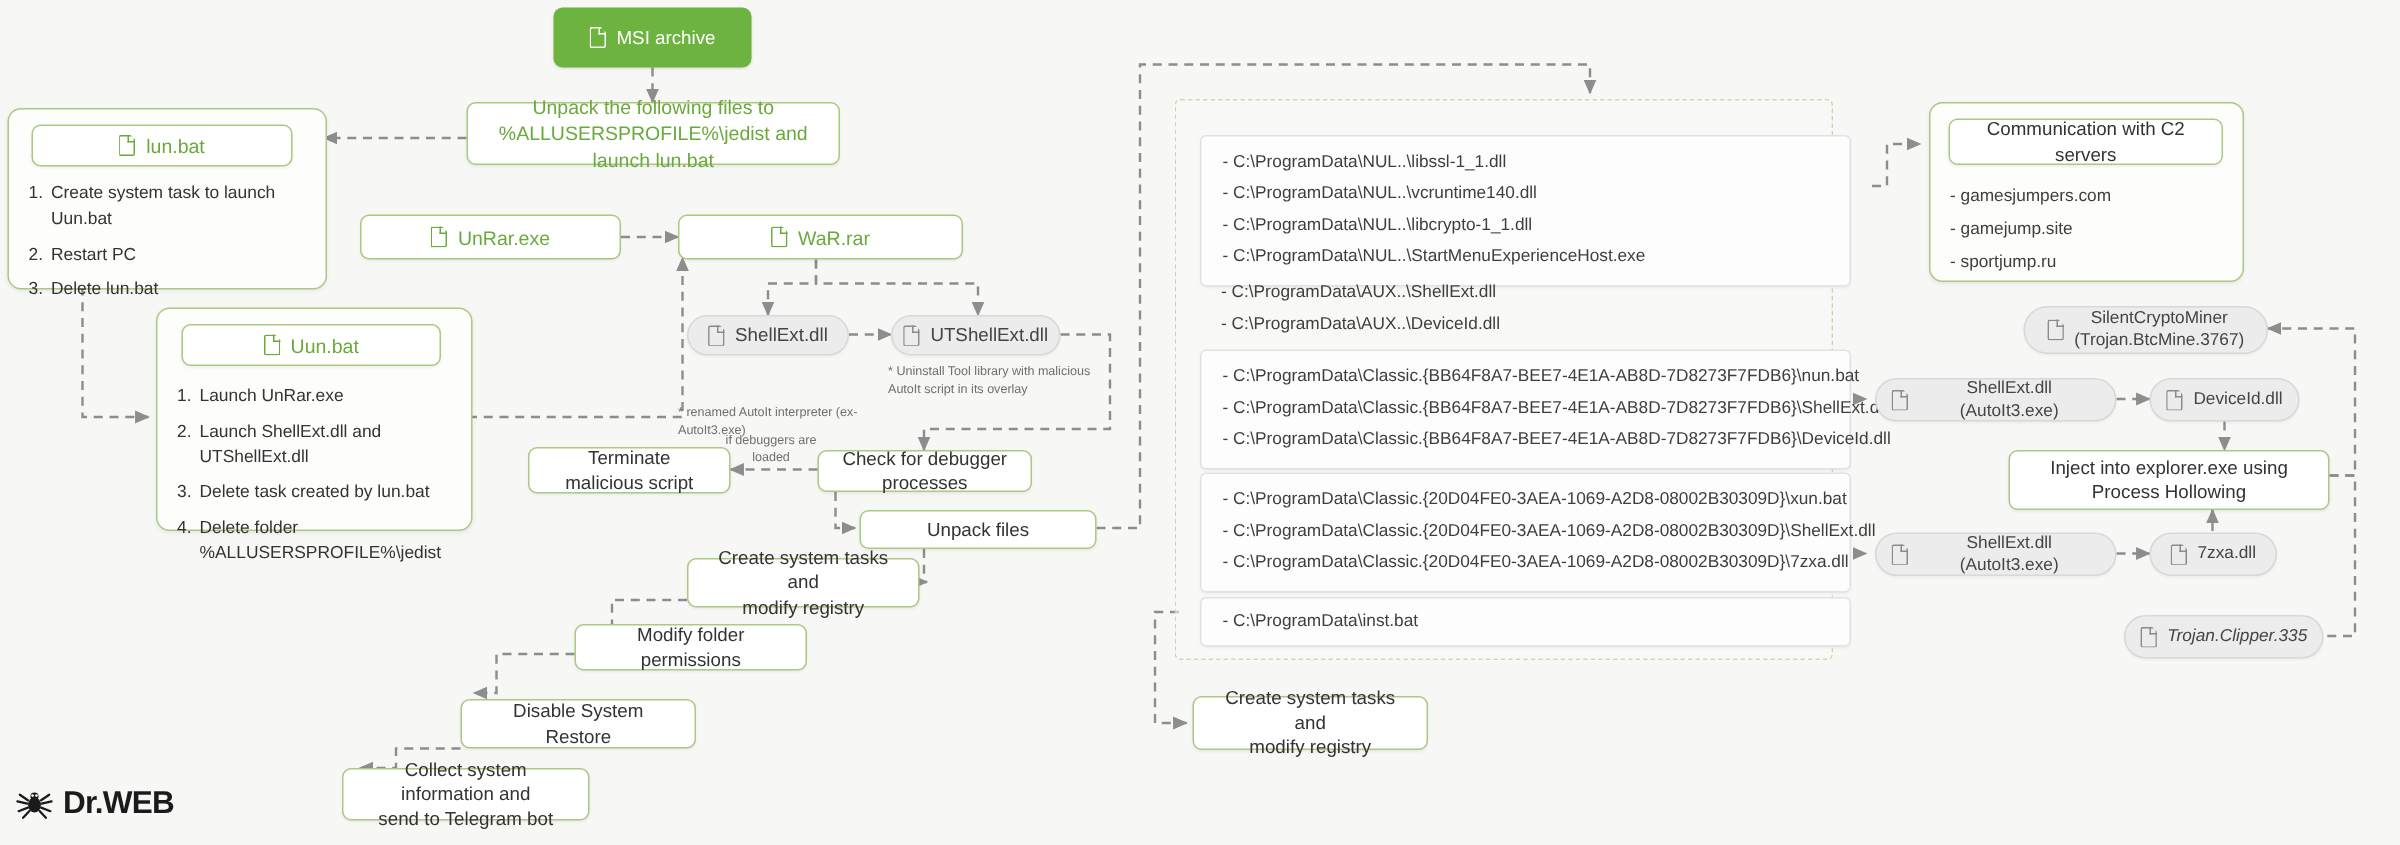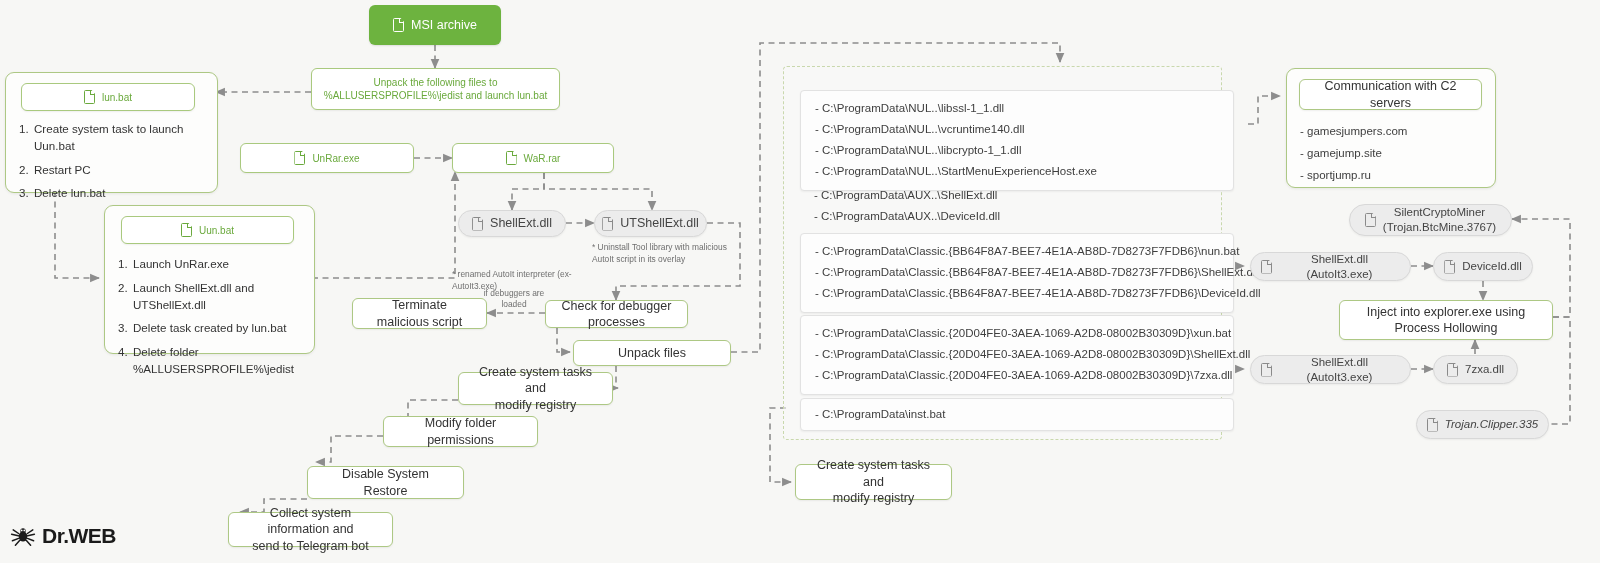--- a/index.html
+++ b/index.html
@@ -17,21 +17,21 @@
 
   
   .node{position:absolute;box-sizing:border-box;display:flex;align-items:center;justify-content:center;}
 
   .grn-solid{
     background:#6db33f;border-radius:6px;color:#fff;
     font-size:12.5px;box-shadow:0 1px 2px rgba(0,0,0,.10);
   }
   .grn-outline{
     background:#ffffff;border:1px solid #a9c97e;border-radius:6px;
-    color:#6aa93c;font-size:10px;box-shadow:0 1px 2px rgba(0,0,0,.06);
+    color:#6aa93c;font-size:13px;box-shadow:0 1px 2px rgba(0,0,0,.06);
   }
   .dark-outline{
     background:#ffffff;border:1px solid #adc884;border-radius:6px;
     color:#333;font-size:12.5px;text-align:center;line-height:1.32;
     box-shadow:0 1px 2px rgba(0,0,0,.06);padding:4px 12px;
   }
   .group-box{
     background:#fdfdfc;border:1px solid #adc884;border-radius:9px;
     box-shadow:0 1px 3px rgba(0,0,0,.07);display:block;
   }
@@ -213,21 +213,21 @@
 
   <div class="node grn-outline" style="left:240px;top:143px;width:174px;height:30px;">
     <span class="lbl-row">
       <span class="ficon">
           <i></i>
           <u></u>
         </span>
       <span>UnRar.exe</span>
     </span>
   </div>
-  <div class="node grn-outline" style="left:452px;top:143px;width:162px;height:30px;">
+  <div class="node grn-outline" style="left:452px;top:143px;width:190px;height:30px;">
     <span class="lbl-row">
       <span class="ficon">
           <i></i>
           <u></u>
         </span>
       <span>WaR.rar</span>
     </span>
   </div>
 
   <div class="node pill" style="left:458px;top:210px;width:108px;height:27px;">

